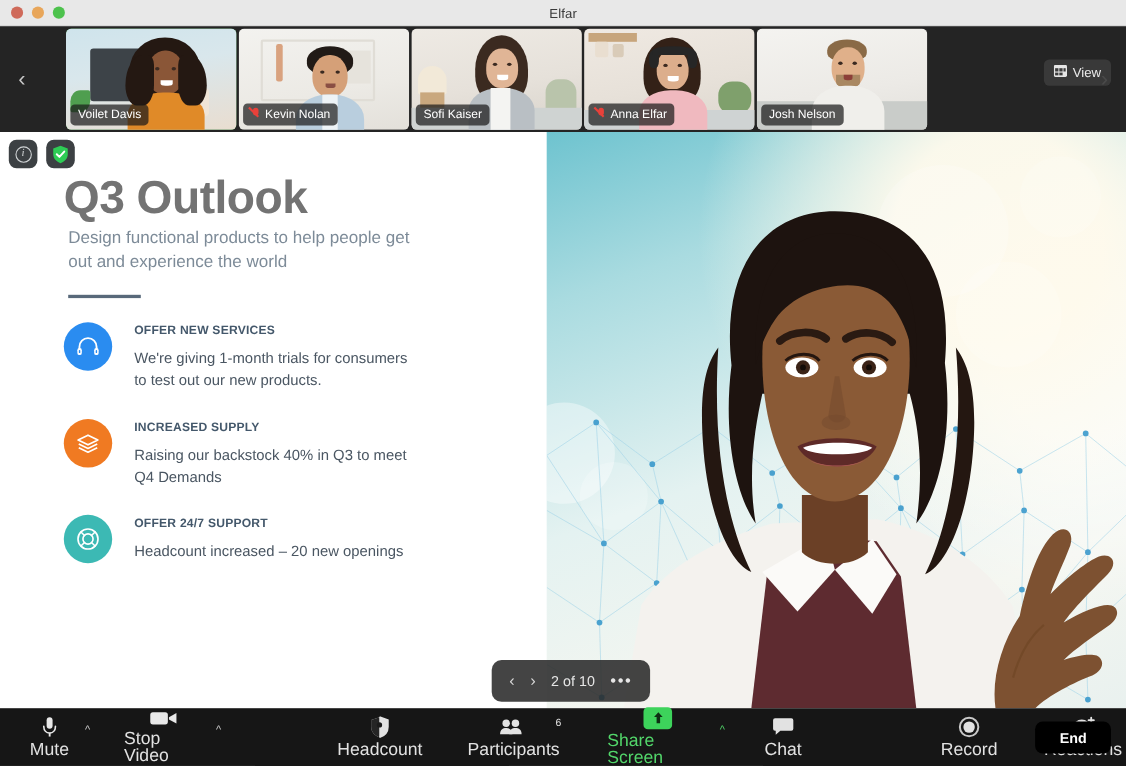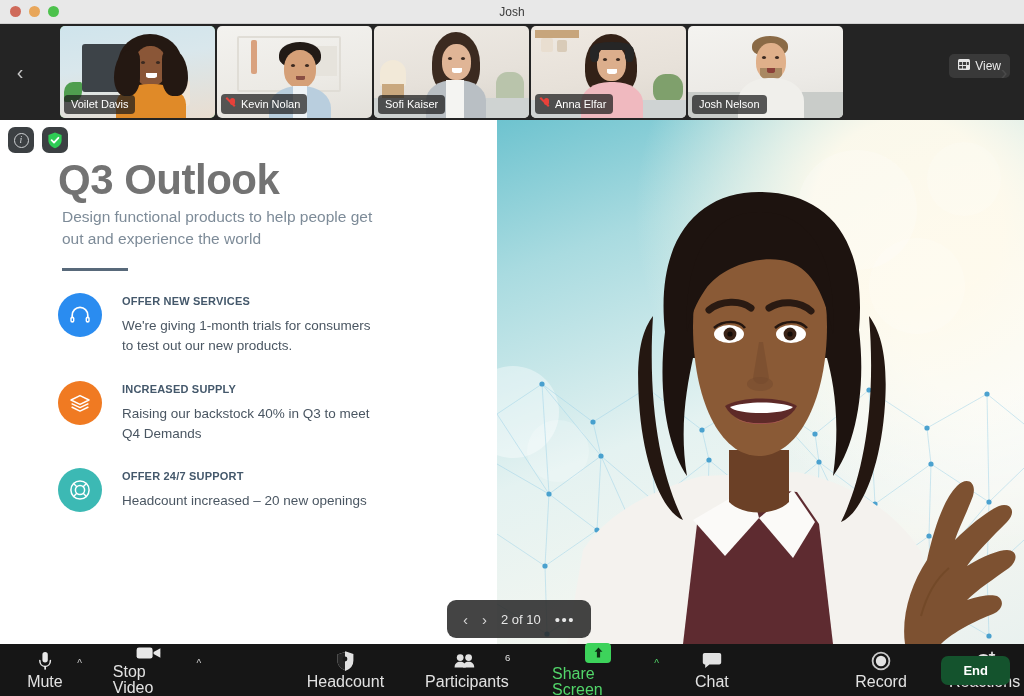--- a/index.html
+++ b/index.html
@@ -182,38 +182,38 @@
   .share .tb-label{ color:#52d66a; }
   .share-box{
     width:26px; height:20px; border-radius:4px; background:#3dd35b;
     display:flex; align-items:center; justify-content:center;
   }
   .badge-count{
     position:absolute; top:8px; right:2px; font-size:9.5px; color:#e2e2e2;
   }
   .end-btn{
     position:absolute; right:14px; top:12px;
-    background:#14532d; color:#fff; font-size:13px; font-weight:bold;
+    background:#000000; color:#fff; font-size:13px; font-weight:bold;
     padding:7px 22px; border-radius:7px; cursor:pointer;
   }
   .spacer-lg{ width:118px; }
   .spacer-sm{ width:36px; }
 </style>
 </head>
 <body>
 
 <div class="app">
 
   <div class="titlebar">
     <div class="traffic">
       <div class="dot red"></div>
       <div class="dot yellow"></div>
       <div class="dot green"></div>
     </div>
-    <div class="win-title">Josh</div>
+    <div class="win-title">Elfar</div>
   </div>
 
   <div class="filmstrip">
 
     <div class="strip-arrow">‹</div>
 
     <div class="tiles">
 
       <div class="tile active">
         <div class="bg" style="background:linear-gradient(170deg,#cfe4ec 0%,#d9e7ec 40%,#e9ddd0 100%);">

